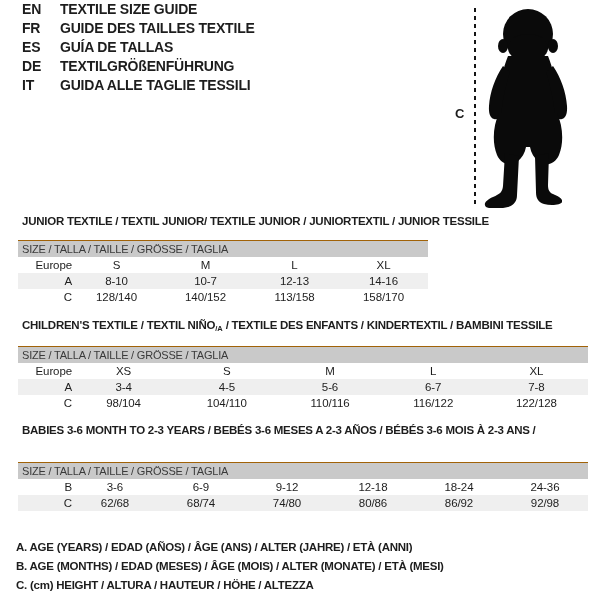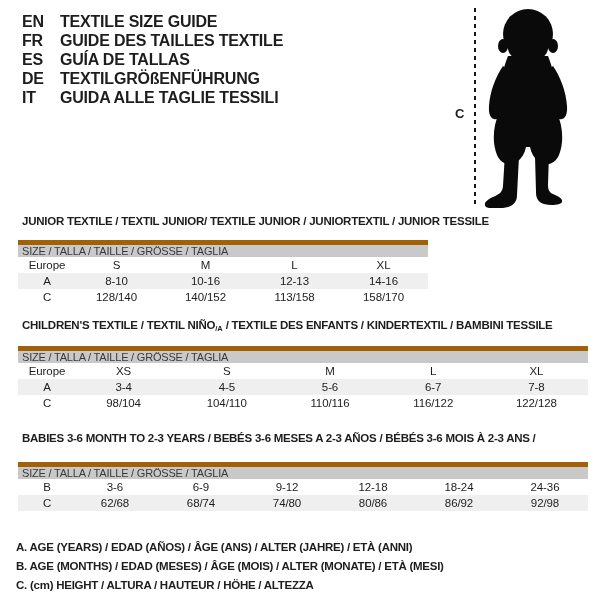--- a/index.html
+++ b/index.html
@@ -1,41 +1,41 @@
 <!DOCTYPE html>
 <html><head>
 <meta charset="utf-8">
 <style>
   html,body{margin:0;padding:0;background:#fff;}
   .canvas{
     position:relative;width:600px;height:600px;background:#ffffff;overflow:hidden;
     font-family:"Liberation Sans",sans-serif;color:#1d1d1d;
   }
   
-  .lang-block{position:absolute;left:22px;top:12px;font-weight:bold;font-size:16px;line-height:19px;letter-spacing:-0.2px;}
+  .lang-block{position:absolute;left:22px;top:0;font-weight:bold;font-size:14px;line-height:19px;letter-spacing:-0.2px;}
   .lang-row{display:flex;}
   .lang-code{width:38px;flex:0 0 38px;}
   
   .c-label{position:absolute;left:455px;top:106px;font-weight:bold;font-size:13px;}
   .dashed-line{position:absolute;left:474px;top:8px;width:2px;height:197px;
     background:repeating-linear-gradient(to bottom,#141414 0 4px,transparent 4px 8px);}
   .baby-svg{position:absolute;left:483px;top:8px;}
   
   .tbl-title{position:absolute;left:22px;font-weight:bold;font-size:11.5px;line-height:15.5px;letter-spacing:-0.25px;white-space:nowrap;}
-  .t1t{top:214px;text-align:right;} .t2t{top:318px;} .t3t{top:423px;margin-top:8px;}
+  .t1t{top:214px;text-align:right;} .t2t{top:318px;} .t3t{top:423px;}
   .tsub{font-size:7.5px;vertical-align:-2px;letter-spacing:0;}
   
   .tbl{position:absolute;left:18px;}
   .tbl1{top:240px;width:410px;}
   .tbl2{top:346px;width:570px;}
   .tbl3{top:462px;width:570px;}
-  .bar{box-sizing:border-box;height:17px;background:#c9c9c9;border-top:5px solid #a16207;
+  .bar{box-sizing:border-box;height:17px;background:#c9c9c9;border-top:1px solid #a16207;
     display:flex;align-items:center;padding-left:4px;font-size:11px;color:#3a3a3a;letter-spacing:-0.2px;}
   .trow{display:flex;height:16px;align-items:center;font-size:11.5px;letter-spacing:-0.1px;}
-  .trow .label{box-sizing:border-box;width:54px;flex:0 0 54px;padding-left:4px;text-align:center;}
+  .trow .label{box-sizing:border-box;width:54px;flex:0 0 54px;padding-left:4px;text-align:right;}
   .trow .cell{flex:1;text-align:center;}
   .alt{background:#efefef;}
   
   .legend{position:absolute;left:16px;top:538px;font-weight:bold;font-size:11.5px;line-height:19px;letter-spacing:-0.25px;white-space:nowrap;}
 </style>
 </head>
 <body>
 
 <div class="canvas">
 
@@ -87,21 +87,21 @@
     <div class="trow">
       <span class="label">Europe</span>
       <span class="cell">S</span>
       <span class="cell">M</span>
       <span class="cell">L</span>
       <span class="cell">XL</span>
     </div>
     <div class="trow alt">
       <span class="label">A</span>
       <span class="cell">8-10</span>
-      <span class="cell">10-16</span>
+      <span class="cell">10-7</span>
       <span class="cell">12-13</span>
       <span class="cell">14-16</span>
     </div>
     <div class="trow">
       <span class="label">C</span>
       <span class="cell">128/140</span>
       <span class="cell">140/152</span>
       <span class="cell">113/158</span>
       <span class="cell">158/170</span>
     </div>

